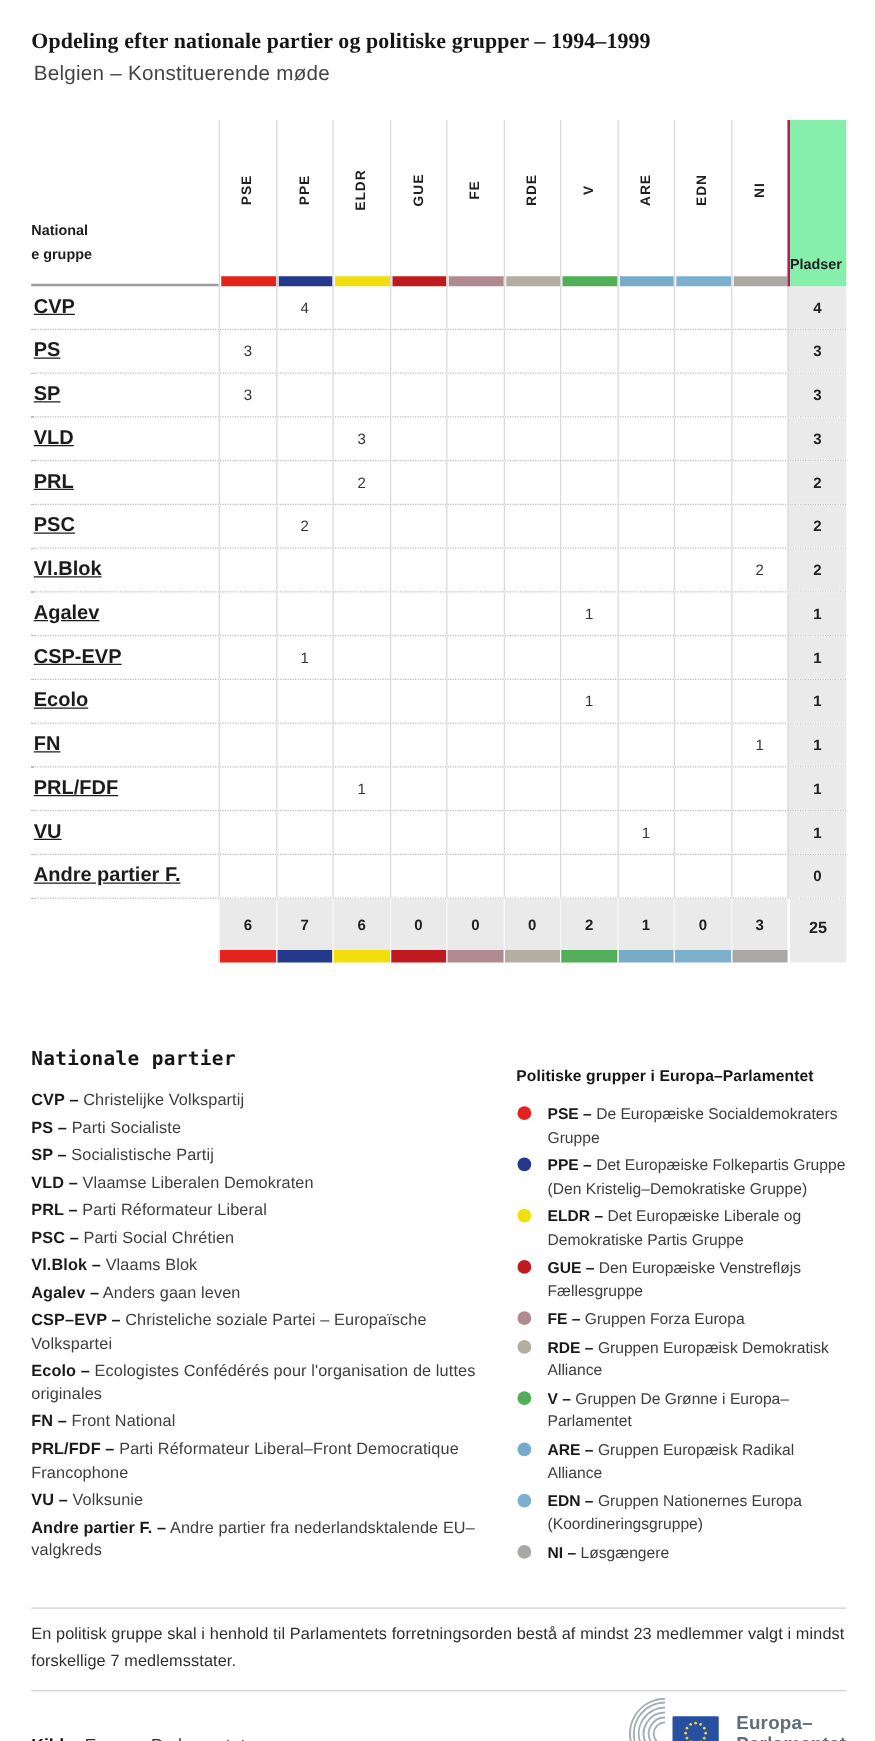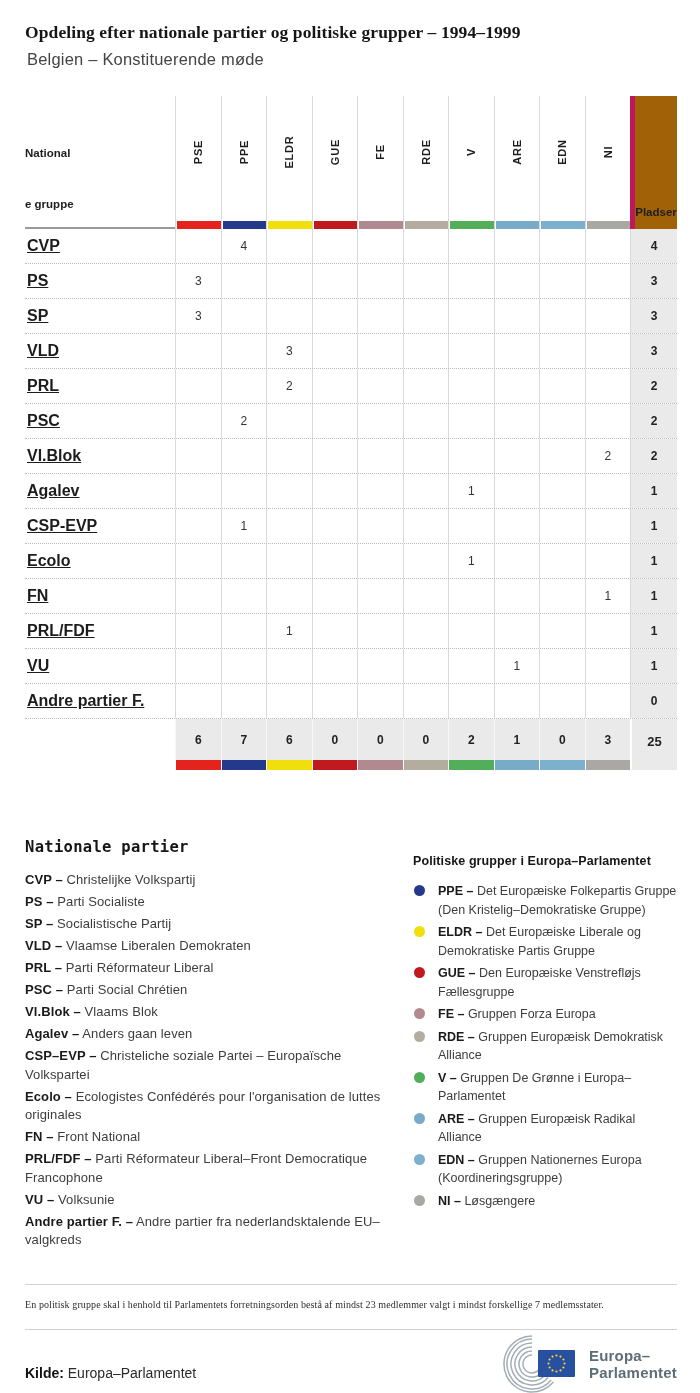--- a/index.html
+++ b/index.html
@@ -9,31 +9,31 @@
     font-family: "Liberation Sans", sans-serif; color: #1c1c1c;
   }
   .page { padding: 0 23px 0 25px; }
 
   h1.title { margin-top: 22px; font-size: 17.5px; font-weight: bold; color: #161616; letter-spacing: .1px; font-family: Liberation Serif, serif; }
   h2.subtitle { margin: 7px 0 0 2px; font-size: 16.5px; font-weight: normal; color: #444; letter-spacing: .2px; }
 
   
   .table { margin-top: 27px; --cols: 150px repeat(10, 45.5px) 47px; width: 652px; }
   .thead { display: grid; grid-template-columns: var(--cols); height: 133px; }
-  .hlabel { position: relative; border-bottom: 2px solid #9a9a9a; display: flex; flex-direction: column; justify-content: flex-end; padding-bottom: 13px; gap: 32px; }
+  .hlabel { position: relative; border-bottom: 2px solid #9a9a9a; display: flex; flex-direction: column; justify-content: flex-end; padding-bottom: 13px; }
   .hlabel span { font-size: 11.5px; font-weight: bold; line-height: 19px; color: #1e1e1e; }
   .gcol { position: relative; border-left: 1px solid #d9d9d9; }
   .vlabel {
     position: absolute; left: 50%; top: 42%;
     transform: translate(-50%, -50%) rotate(180deg);
     writing-mode: vertical-rl; font-size: 11px; font-weight: bold;
     letter-spacing: .8px; color: #1e1e1e; white-space: nowrap;
   }
   .gbar { position: absolute; left: 0; right: 0; bottom: 0; height: 8px; border-left: 1px solid #fff; }
-  .seats-h { position: relative; border-left: 5px solid #be185d; background: #a16207; display: flex; align-items: flex-end; justify-content: center; padding-bottom: 11px; }
+  .seats-h { position: relative; border-left: 2px solid #be185d; background: #86efac; display: flex; align-items: flex-end; padding-bottom: 11px; }
   .seats-h span { font-size: 11.5px; font-weight: bold; color: #1e1e1e; }
 
   .trow { display: grid; grid-template-columns: var(--cols); height: 35px; border-bottom: 1px dotted #bdbdbd; }
   .cell { display: flex; align-items: center; justify-content: center; font-size: 12px; color: #333; }
   .cell.plabel { justify-content: flex-start; padding-left: 2px; font-size: 16px; font-weight: bold; color: #1c1c1c; text-decoration: underline; }
   .cell.val { border-left: 1px solid #d9d9d9; }
   .cell.seat { border-left: 1px solid #d9d9d9; background: #eaeaea; font-weight: bold; color: #222; }
 
   .totals { display: grid; grid-template-columns: var(--cols); grid-template-rows: 41px 10px; }
   .tlabel { grid-row: 1 / span 2; }
@@ -48,21 +48,21 @@
   .nitem b { color: #1a1a1a; }
   .leg-grp h3 { font-size: 12.5px; font-weight: bold; color: #161616; margin: 16px 0 14px; letter-spacing: .1px; }
   .gitem { display: flex; align-items: flex-start; font-size: 12.5px; line-height: 18.5px; color: #3d3d3d; margin-bottom: 4px; }
   .gitem b { color: #1a1a1a; }
   .dot { flex: 0 0 11px; width: 11px; height: 11px; border-radius: 50%; margin: 3px 13px 0 1px; }
   .gtext { max-width: 246px; }
 
   
   hr.rule { border: none; border-top: 1px solid #d2d2d2; margin: 0; }
   .rule.top { margin-top: 31px; }
-  .footnote { margin-top: 9px; font-size: 10px; line-height: 21.5px; color: #2e2e2e; max-width: 655px; letter-spacing: .1px; font-family: Liberation Serif, serif; }
+  .footnote { margin-top: 9px; font-size: 13px; line-height: 21.5px; color: #2e2e2e; max-width: 655px; letter-spacing: .1px; }
   .rule.bottom { margin-top: 13px; }
   .footer-row { margin-top: 5px; display: flex; align-items: center; justify-content: space-between; }
   .source { font-size: 14px; color: #2a2a2a; margin-top: 18px; }
   .source b { font-weight: bold; color: #111; }
   .logo { display: flex; align-items: center; }
   .logo-text { margin-left: 11px; display: flex; flex-direction: column; }
   .logo-text span { font-size: 15px; font-weight: bold; color: #5d6d79; line-height: 17px; letter-spacing: .2px; }
 </style>
 </head>
 <body>
@@ -362,20 +362,24 @@
           <p class="nitem"><b>Ecolo –</b> Ecologistes Confédérés pour l'organisation de luttes originales</p>
           <p class="nitem"><b>FN –</b> Front National</p>
           <p class="nitem"><b>PRL/FDF –</b> Parti Réformateur Liberal–Front Democratique Francophone</p>
           <p class="nitem"><b>VU –</b> Volksunie</p>
           <p class="nitem"><b>Andre partier F. –</b> Andre partier fra nederlandsktalende EU–valgkreds</p>
         </div>
     </div>
     <div class="leg-grp">
       <h3>Politiske grupper i Europa–Parlamentet</h3>
       <div id="grpItems">
+          <div class="gitem">
+            <span class="dot" style="background: rgb(227, 35, 28);"></span>
+            <span class="gtext"><b>PSE –</b> De Europæiske Socialdemokraters Gruppe</span>
+          </div>
           <div class="gitem">
             <span class="dot" style="background: rgb(36, 56, 140);"></span>
             <span class="gtext"><b>PPE –</b> Det Europæiske Folkepartis Gruppe (Den Kristelig–Demokratiske Gruppe)</span>
           </div>
           <div class="gitem">
             <span class="dot" style="background: rgb(240, 223, 12);"></span>
             <span class="gtext"><b>ELDR –</b> Det Europæiske Liberale og Demokratiske Partis Gruppe</span>
           </div>
           <div class="gitem">
             <span class="dot" style="background: rgb(192, 26, 30);"></span>

